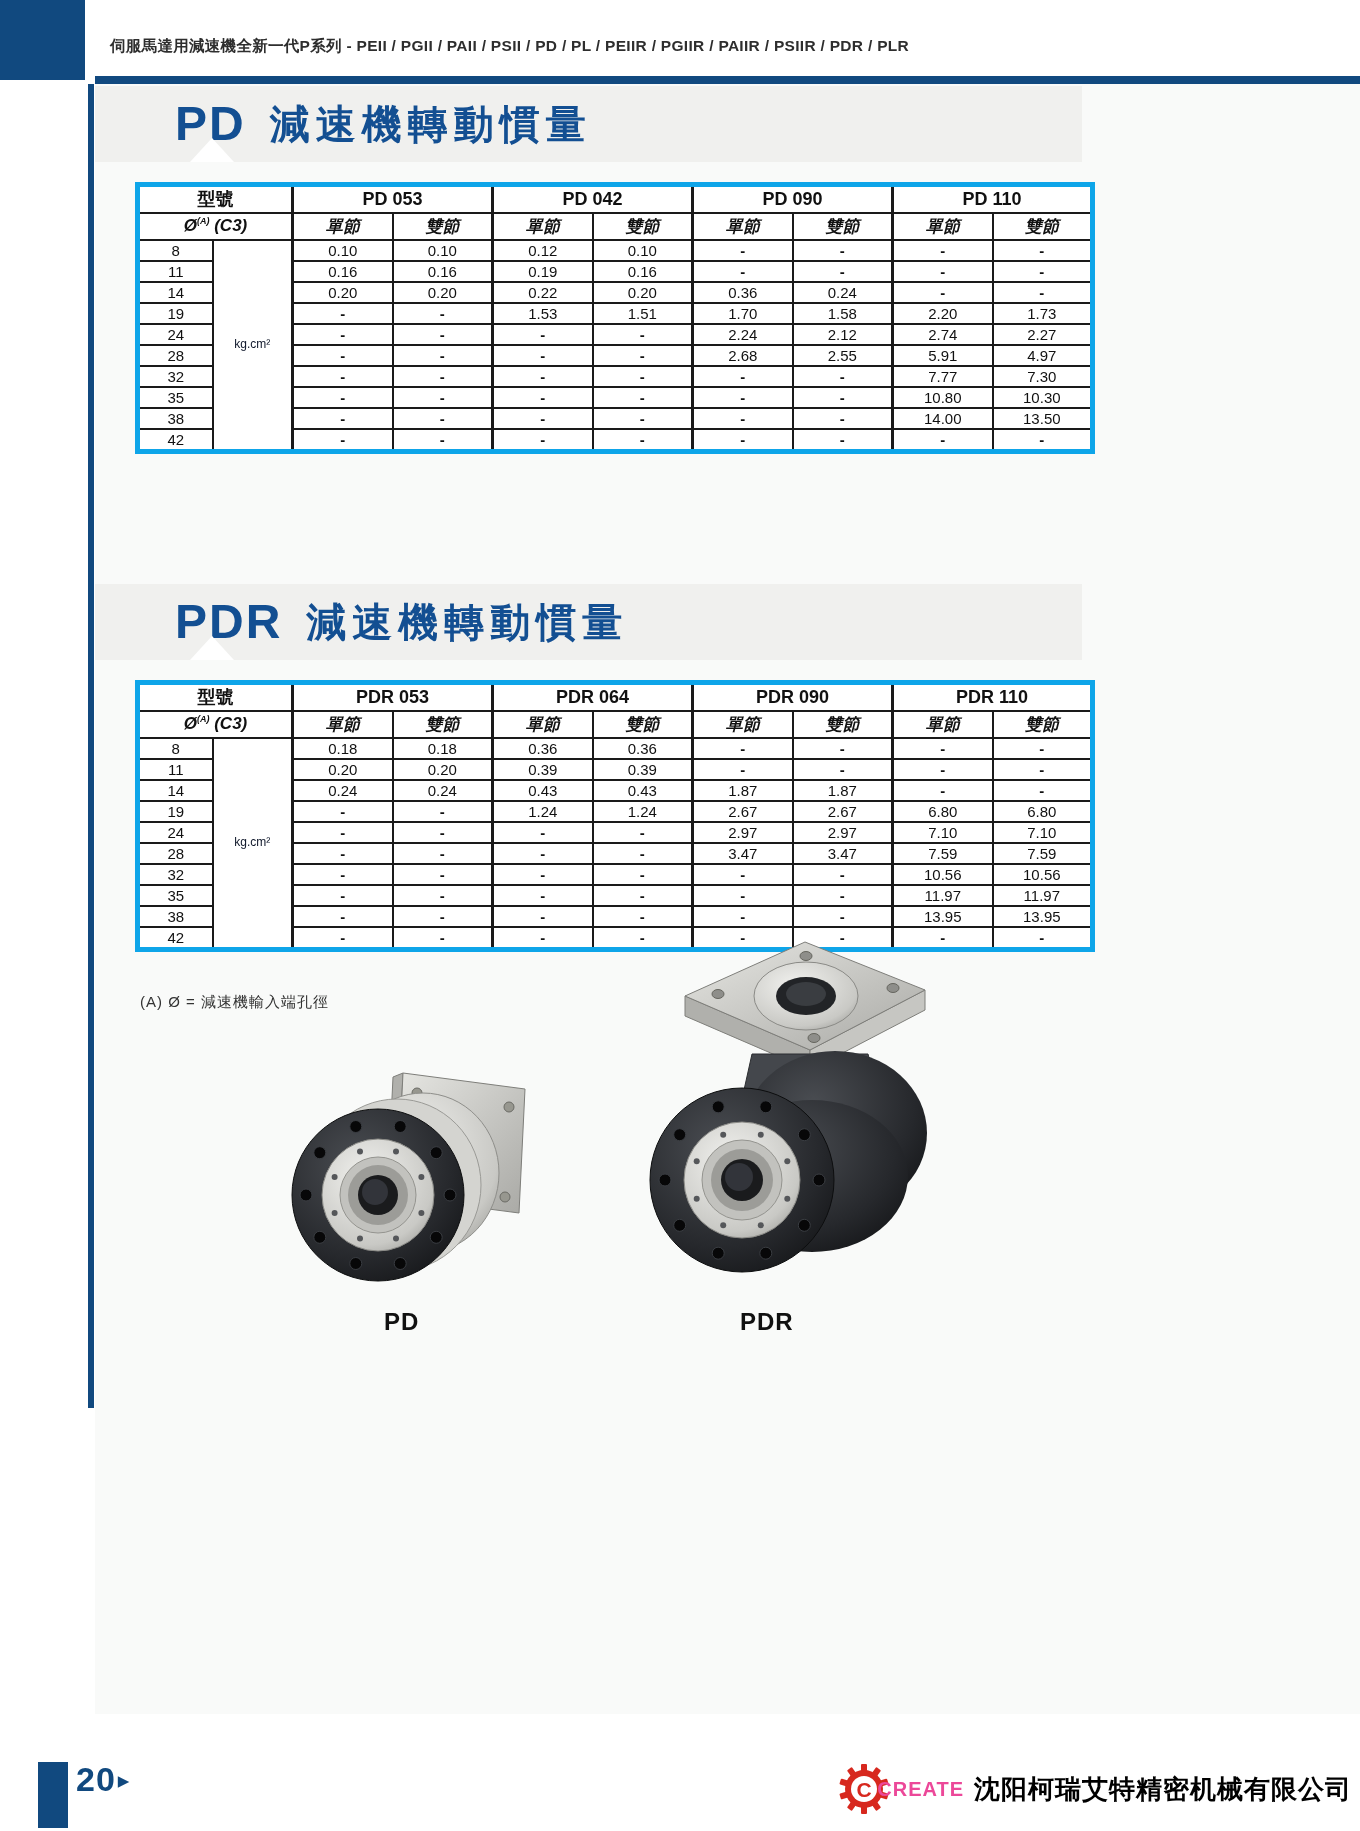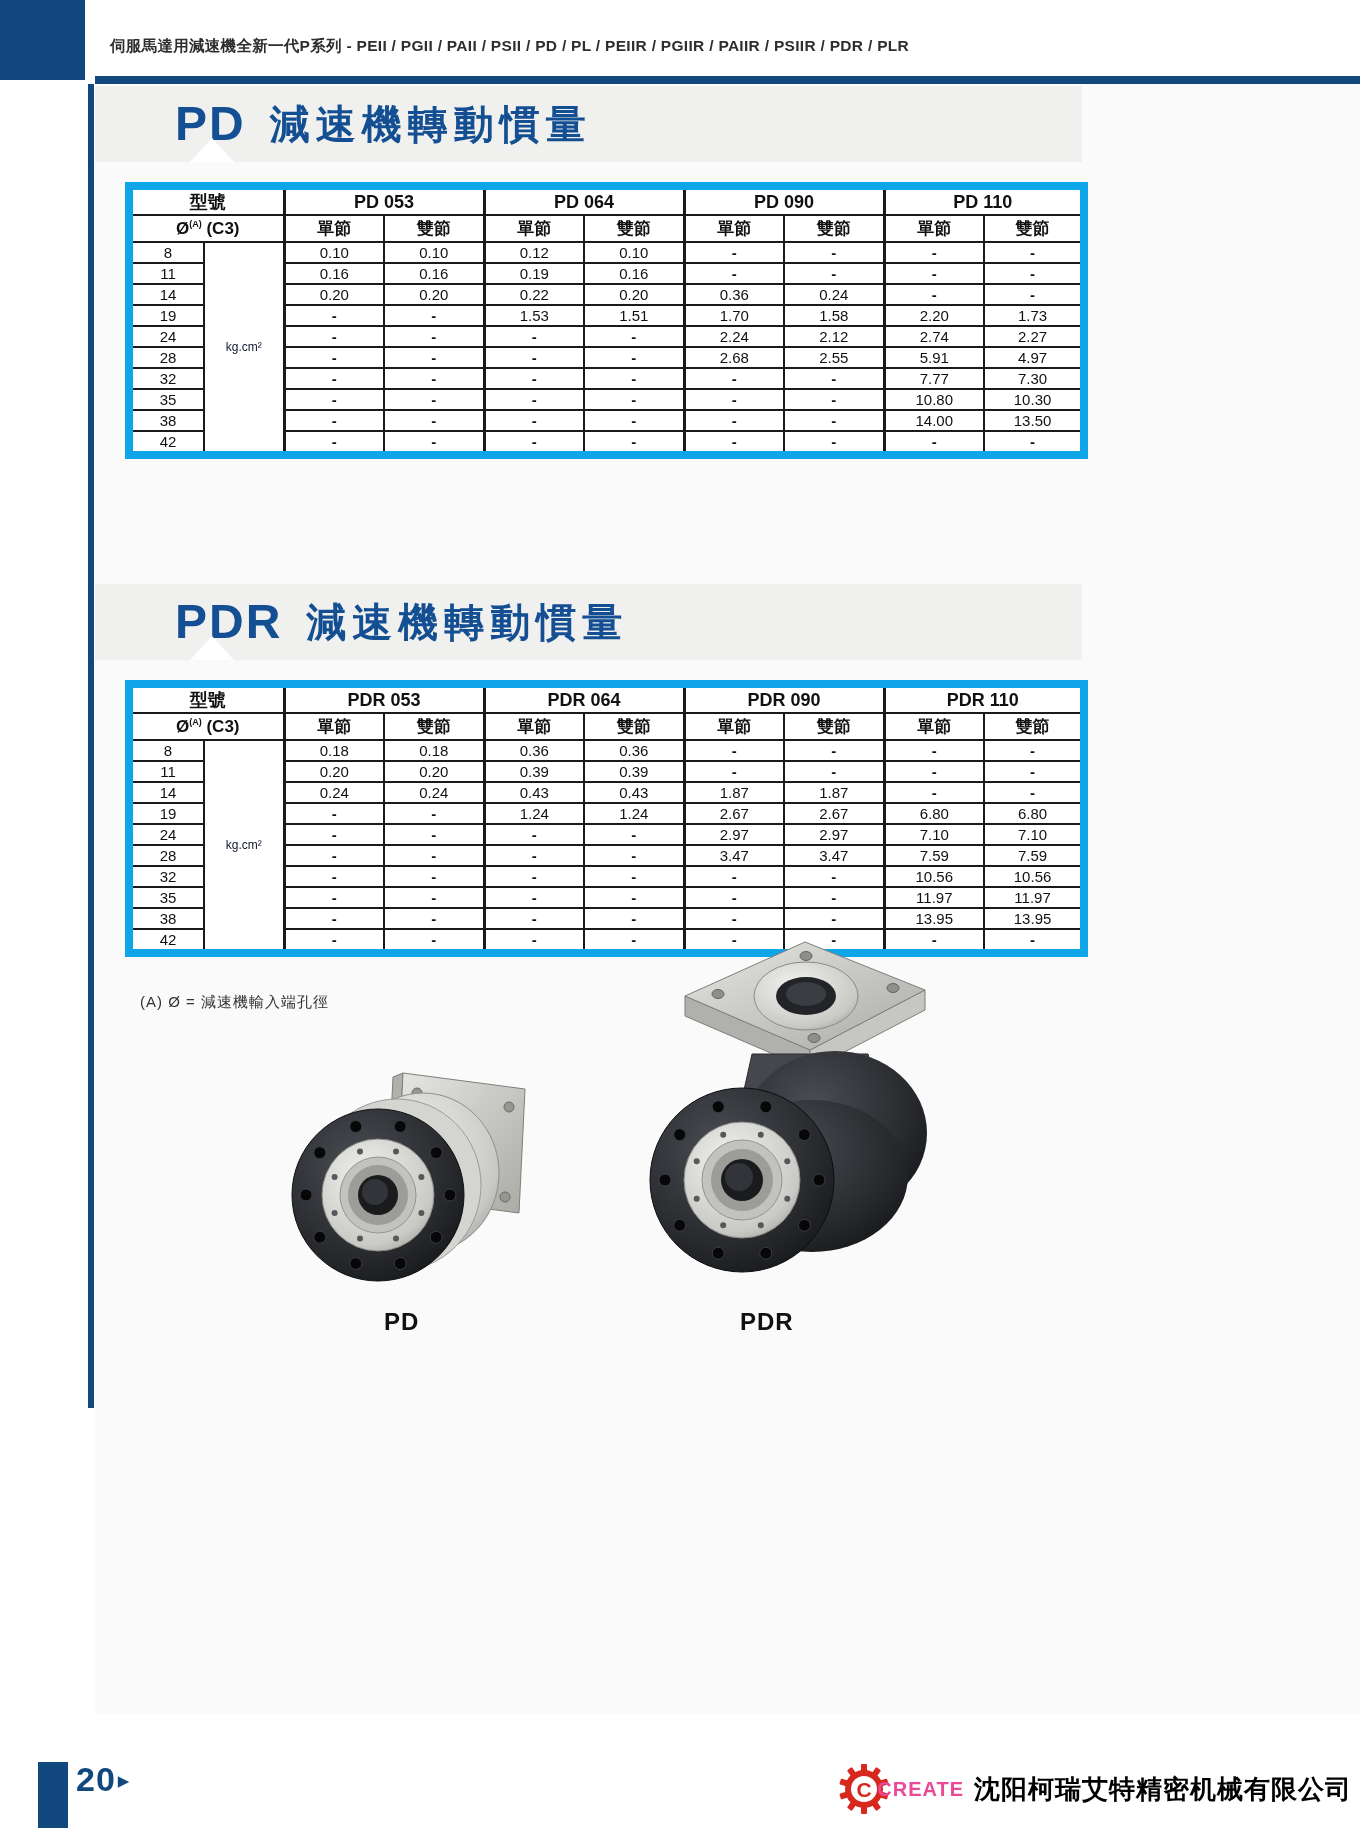--- a/index.html
+++ b/index.html
@@ -15,26 +15,26 @@
 
   .title-band { position:absolute; left:95px; width:987px; height:76px; background:#f0f0ee; display:flex; align-items:center; padding-left:80px; }
   .band-1 { top:86px; }
   .band-2 { top:584px; }
   .title-code { font-size:48px; font-weight:900; color:#134f92; letter-spacing:2px; line-height:76px; }
   .title-text { font-size:40px; font-weight:800; color:#134f92; margin-left:24px; letter-spacing:6px; line-height:76px; }
   .band-notch { position:absolute; width:0; height:0; border-left:22px solid transparent; border-right:22px solid transparent; border-bottom:24px solid #ffffff; }
   .notch-1 { left:190px; top:138px; }
   .notch-2 { left:190px; top:636px; }
 
-  .spec-table { position:absolute; left:125px; width:955px; border-collapse:collapse; background:#ffffff; table-layout:fixed; border:8px solid #0ea5e9; }
+  .spec-table { position:absolute; left:135px; width:955px; border-collapse:collapse; background:#ffffff; table-layout:fixed; border:5px solid #0ea5e9; }
   .t1 { top:182px; }
   .t2 { top:680px; }
   .spec-table th, .spec-table td { border:2px solid #1a1a1a; text-align:center; vertical-align:middle; padding:0; color:#111; }
   .spec-table thead tr.r1 th { height:28px; font-size:18px; font-weight:bold; }
-  .spec-table thead tr.r2 th { height:27px; font-size:17px; font-weight:bold; }
+  .spec-table thead tr.r2 th { height:27px; font-size:17px; font-weight:bold;font-style:italic; }
   .dia-head { font-weight:bold; font-size:16px; }
   .dia-head sup { font-size:9px; }
   .spec-table tbody td { height:19px; line-height:19px; font-size:15px; }
   .spec-table td.unit-cell { font-size:12px; color:#0f172a; }
   .spec-table td.dash, .spec-table th.dash { font-weight:bold; }
   .gl { border-left-width:3px !important; }
 
   .footnote { position:absolute; left:140px; top:993px; font-size:15px; color:#333; letter-spacing:1px; }
 
   .product-figure { position:absolute; }
@@ -79,21 +79,21 @@
         <col style="width:100px">
       <col style="width:100px">
         <col style="width:100px">
         <col style="width:100px">
         <col style="width:100px">
     </colgroup>
     <thead>
       <tr class="r1">
         <th colspan="2">型號</th>
         <th colspan="2" class="gl">PD 053</th>
-        <th colspan="2" class="gl">PD 064</th>
+        <th colspan="2" class="gl">PD 042</th>
         <th colspan="2" class="gl">PD 090</th>
         <th colspan="2" class="gl">PD 110</th>
       </tr>
       <tr class="r2">
         <th colspan="2" class="dia-head"><span>Ø</span><sup>(A)</sup> <span>(C3)</span></th>
         <th class="gl">單節</th>
         <th>雙節</th>
         <th class="gl">單節</th>
         <th>雙節</th>
         <th class="gl">單節</th>

